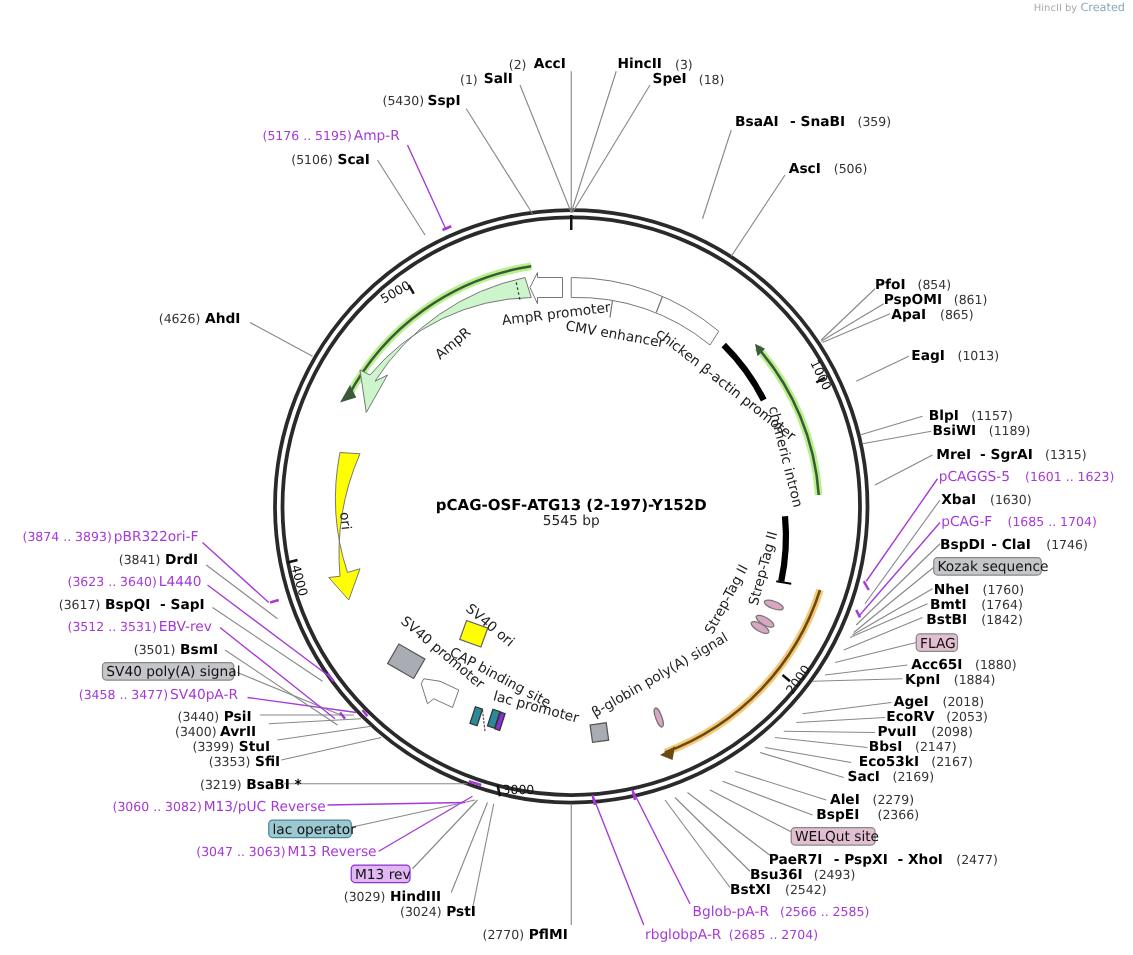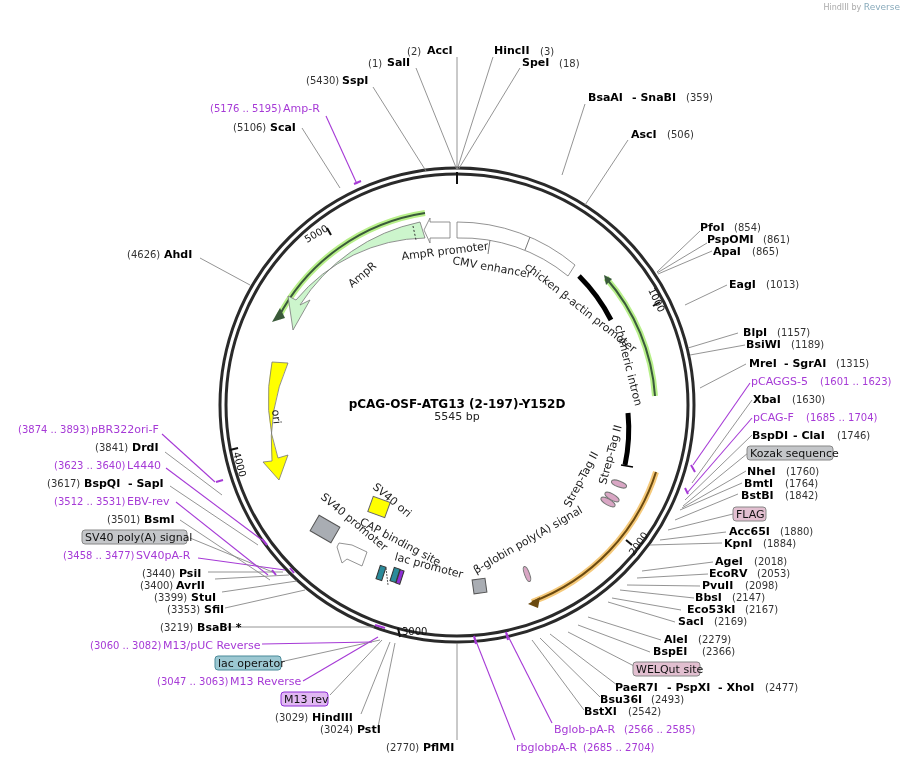--- a/index.html
+++ b/index.html
@@ -15,21 +15,21 @@
   .tick { font-family:"DejaVu Sans", sans-serif; font-size:10px; fill:#111; }
   .ln { stroke:#888; stroke-width:0.9; fill:none; }
   .pln { stroke:#a63ad6; stroke-width:1.1; fill:none; }
   .boxlbl { font-family:"DejaVu Sans", sans-serif; font-size:11px; fill:#111; }
   #credit { position:absolute; right:6px; top:2px; font-size:8px; color:#aaa; font-family:"DejaVu Sans", sans-serif; }
   #credit b { color:#8ab; font-weight:normal; font-size:9px; }
 </style>
 </head>
 <body>
 
-<div id="credit"><span>HindIII by</span> <b>Reverse</b></div>
+<div id="credit"><span>HincII by</span> <b>Created</b></div>
 
 <svg id="map" width="906" height="764" viewBox="0 0 906 764" xmlns="http://www.w3.org/2000/svg">
   <defs>
     <path id="arcFeat1" d="M 405,253 A 150,150 0 0 1 520,262"></path>
   </defs>
 
   <g>
     <circle cx="457" cy="405" r="237" fill="none" stroke="#2a2a2a" stroke-width="3"></circle>
     <circle cx="457" cy="405" r="231" fill="none" stroke="#2a2a2a" stroke-width="3"></circle>
     <line x1="457" y1="172" x2="457" y2="184" stroke="#111" stroke-width="2"></line>

